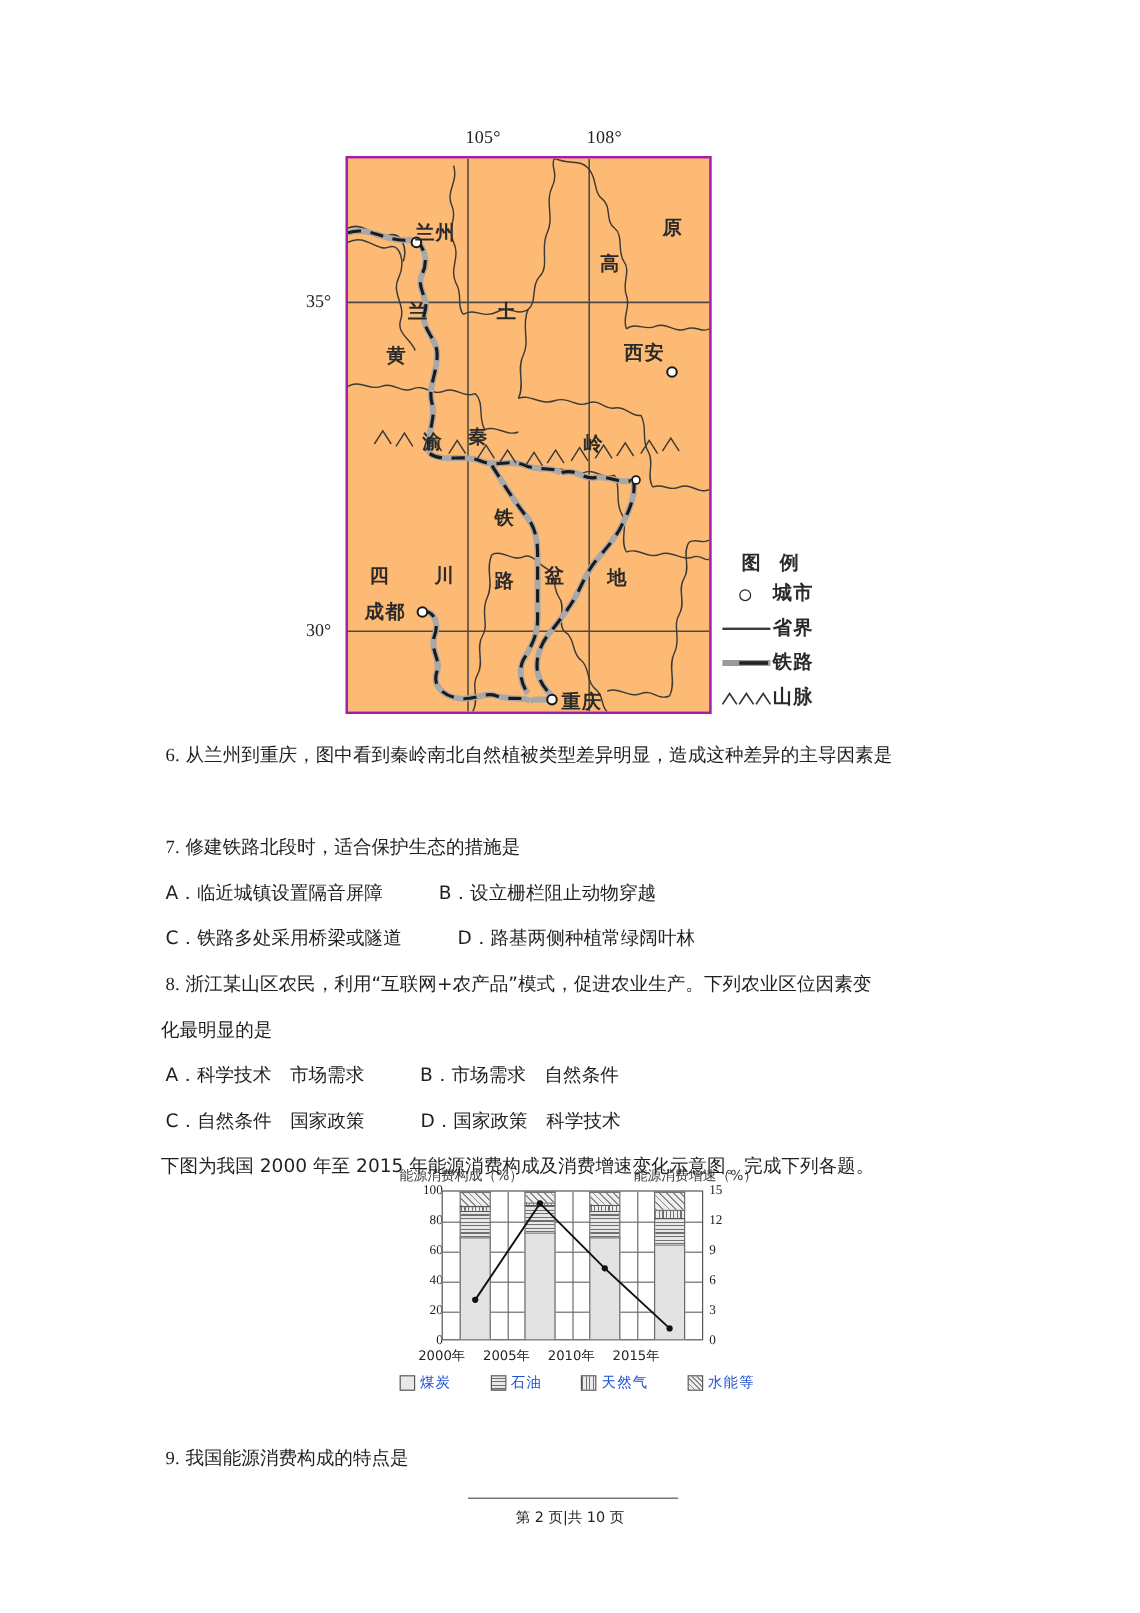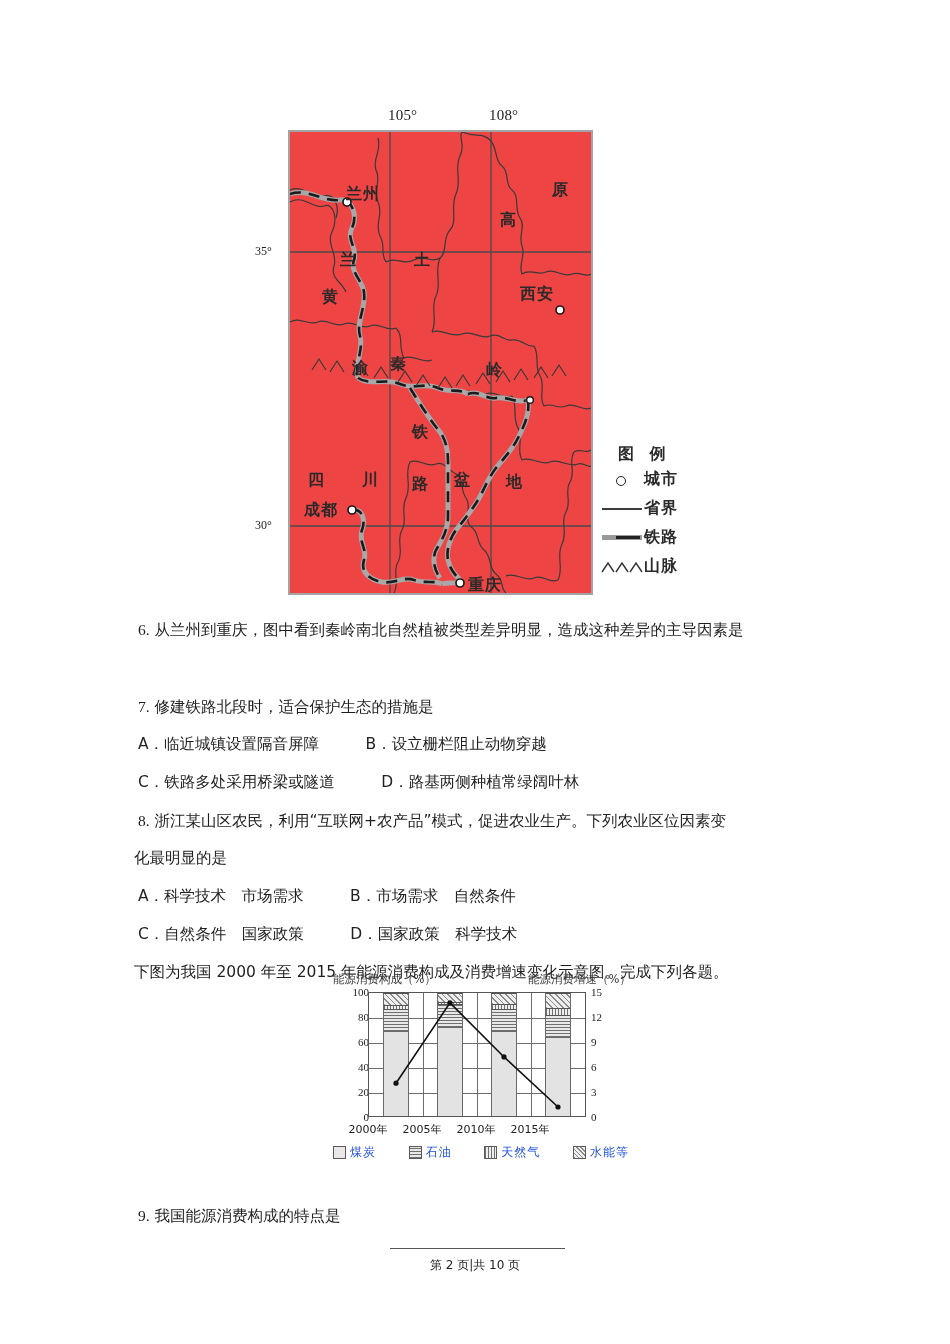--- a/index.html
+++ b/index.html
@@ -6,31 +6,31 @@
   body{
     width:950px;height:1344px;background:#ffffff;
     font-family:"Liberation Serif","DejaVu Serif",serif;
     color:#1a1a1a;position:relative;overflow:hidden;
   }
   .page{position:absolute;left:0;top:0;width:950px;height:1344px;}
 
   
   .map-figure{position:absolute;left:255px;top:105px;width:460px;height:495px;}
   .map-frame{position:absolute;left:33px;top:25px;width:305px;height:465px;
-             border:2px solid #a3a3a3;background:#ef4444;box-sizing:border-box;}
+             border:2px solid #a21caf;background:#fdba74;box-sizing:border-box;}
   .map-svg{position:absolute;left:0;top:0;}
   .lonlab{position:absolute;font-size:15px;letter-spacing:.2px;color:#222;}
-  .latlab{position:absolute;font-size:12px;color:#222;}
+  .latlab{position:absolute;font-size:15px;color:#222;}
 
   .maplabel{position:absolute;font-size:16px;color:#2a2a2a;
             font-family:"DejaVu Sans","Liberation Sans",sans-serif;font-weight:600;
             letter-spacing:1px;white-space:nowrap;}
 
   
-  .map-legend{position:absolute;left:345px;top:339px;width:115px;height:150px;}
+  .map-legend{position:absolute;left:345px;top:354px;width:115px;height:150px;}
   .ml-title{font-size:16px;font-family:"DejaVu Sans","Liberation Sans",sans-serif;
             font-weight:600;letter-spacing:5px;margin-left:18px;color:#2a2a2a;}
   .ml-row{display:flex;align-items:center;height:29px;}
   .ml-sym{width:44px;height:20px;position:relative;flex:0 0 44px;}
   .ml-txt{font-size:16px;font-family:"DejaVu Sans","Liberation Sans",sans-serif;
           font-weight:600;letter-spacing:1px;color:#2a2a2a;}
   .sym-city{width:8px;height:8px;border:1.6px solid #222;border-radius:50%;
             position:absolute;left:16px;top:6px;background:#fff;}
   .sym-border{position:absolute;left:2px;top:9px;width:40px;height:2px;background:#3c3c3c;}
   .sym-rail{position:absolute;left:2px;top:7px;width:40px;height:5px;background:#9a9a9a;}

